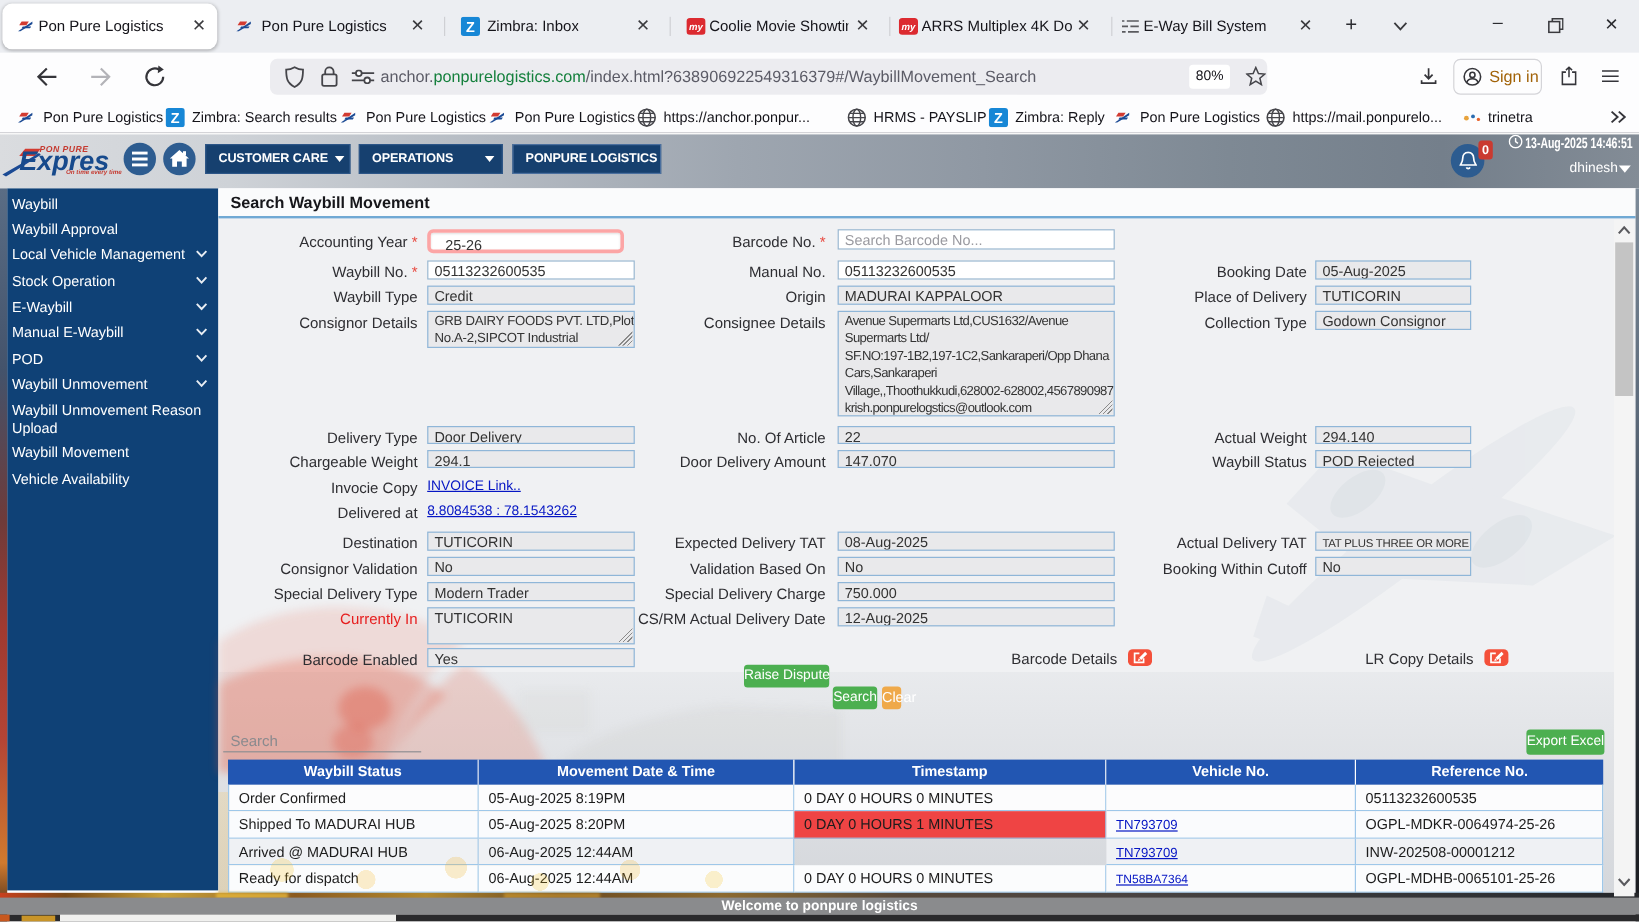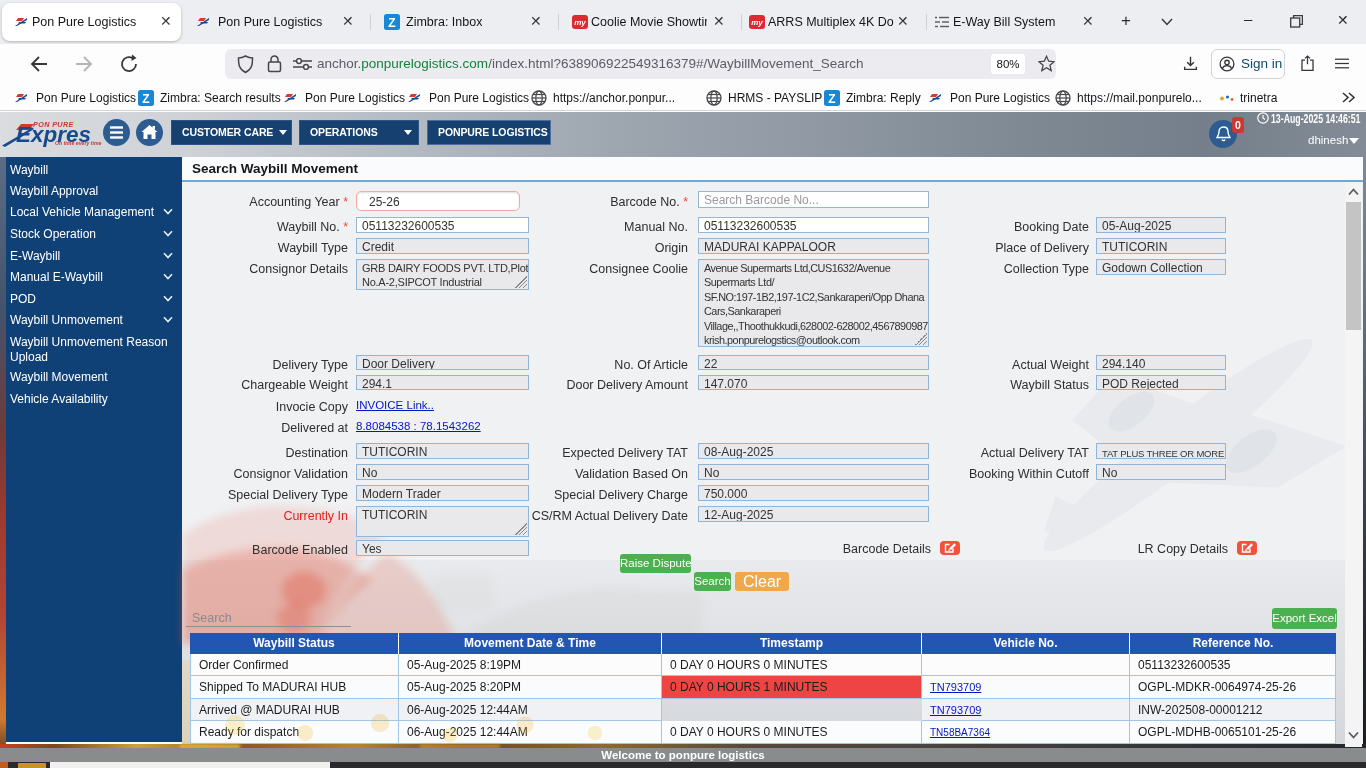--- a/index.html
+++ b/index.html
@@ -171,21 +171,21 @@
   <svg class="abs" style="left:1183px;top:56px;" width="15" height="15" viewBox="0 0 18 18">
       <path d="M9 1 L9 11 M5 7.5 L9 11.5 L13 7.5" stroke="#35353a" stroke-width="1.7" fill="none"></path>
       <path d="M2 13 L2 16 L16 16 L16 13" stroke="#35353a" stroke-width="1.7" fill="none"></path>
     </svg>
   <div class="abs" style="left:1211px;top:49px;width:74px;height:30px;border:1px solid #d4d4d8;border-radius:6px;"></div>
   <svg class="abs" style="left:1219px;top:56px;" width="16" height="16" viewBox="0 0 17 17">
       <circle cx="8.5" cy="8.5" r="7.3" stroke="#35353a" stroke-width="1.4" fill="none"></circle>
       <circle cx="8.5" cy="6.8" r="2.3" stroke="#35353a" stroke-width="1.4" fill="none"></circle>
       <path d="M3.5 13.5 C4.5 10.8 6.3 10.3 8.5 10.3 C10.7 10.3 12.5 10.8 13.5 13.5" stroke="#35353a" stroke-width="1.4" fill="none"></path>
     </svg>
-  <div class="abs" style="left:1241px;top:56px;font-size:13.5px;color:#0c4a6e;">Sign in</div>
+  <div class="abs" style="left:1241px;top:56px;font-size:13.5px;color:#a16207;">Sign in</div>
   <svg class="abs" style="left:1300px;top:55px;" width="15" height="17" viewBox="0 0 17 20">
       <path d="M5.5 6 L2 6 L2 18 L15 18 L15 6 L11.5 6" stroke="#35353a" stroke-width="1.5" fill="none"></path>
       <path d="M8.5 1 L8.5 11 M5.5 4 L8.5 1.2 L11.5 4" stroke="#35353a" stroke-width="1.5" fill="none"></path>
     </svg>
   <svg class="abs" style="left:1335px;top:57px;" width="14" height="13" viewBox="0 0 18 15">
       <g stroke="#35353a" stroke-width="1.6">
         <line x1="0" y1="2" x2="18" y2="2"></line>
         <line x1="0" y1="7.5" x2="18" y2="7.5"></line>
         <line x1="0" y1="13" x2="18" y2="13"></line>
       </g>
@@ -351,44 +351,44 @@
     <path d="M140 204 Q160 150 205 112 Q250 140 275 204 Z" fill="rgba(230,100,75,0.22)"></path>
     <ellipse cx="122" cy="150" rx="22" ry="18" fill="rgba(220,62,40,0.30)"></ellipse>
     <ellipse cx="112" cy="178" rx="17" ry="14" fill="rgba(220,62,40,0.26)"></ellipse>
     <path d="M275 204 Q320 160 420 148 L520 152 L520 204 Z" fill="rgba(185,180,174,0.12)"></path>
     <rect x="250" y="135" width="60" height="35" fill="rgba(200,195,188,0.12)"></rect>
   </svg>
   <div id="titlebar"></div>
   <div id="title">Search Waybill Movement</div>
 
   <div class="lbl" style="left:150px;top:195px;width:198px;">Accounting Year <span class="req">*</span></div>
-  <div class="wfld" style="left:356px;top:191px;width:164px;height:20px;border:1px solid #fca5a5;border-radius:5px;padding:3px 0 0 12px;box-shadow:inset 0 1px 2px rgba(0,0,0,0.12);">25-26</div>
+  <div class="wfld" style="left:356px;top:191px;width:164px;height:20px;border:3px solid #fca5a5;border-radius:5px;padding:3px 0 0 12px;box-shadow:inset 0 1px 2px rgba(0,0,0,0.12);">25-26</div>
   <div class="lbl" style="left:480px;top:195px;width:208px;">Barcode No. <span class="req">*</span></div>
   <div class="wfld" style="left:698px;top:191px;width:231px;height:17px;color:#9a9aa0;">Search Barcode No...</div>
 
   <div class="lbl" style="left:150px;top:220px;width:198px;">Waybill No. <span class="req">*</span></div>
   <div class="wfld" style="left:356px;top:217px;width:173px;height:16px;">05113232600535</div>
   <div class="lbl" style="left:480px;top:220px;width:208px;">Manual No.</div>
   <div class="wfld" style="left:698px;top:217px;width:231px;height:16px;">05113232600535</div>
   <div class="lbl" style="left:880px;top:220px;width:209px;">Booking Date</div>
   <div class="fld" style="left:1096px;top:217px;width:130px;height:16px;">05-Aug-2025</div>
 
   <div class="lbl" style="left:150px;top:241px;width:198px;">Waybill Type</div>
   <div class="fld" style="left:356px;top:238px;width:173px;height:16px;">Credit</div>
   <div class="lbl" style="left:480px;top:241px;width:208px;">Origin</div>
   <div class="fld" style="left:698px;top:238px;width:231px;height:16px;">MADURAI KAPPALOOR</div>
   <div class="lbl" style="left:880px;top:241px;width:209px;">Place of Delivery</div>
   <div class="fld" style="left:1096px;top:238px;width:130px;height:16px;">TUTICORIN</div>
 
   <div class="lbl" style="left:150px;top:262px;width:198px;">Consignor Details</div>
   <div class="ta" style="left:356px;top:259px;width:173px;height:31px;white-space:nowrap;font-size:11px;letter-spacing:-0.25px;">GRB DAIRY FOODS PVT. LTD,Plot<br>No.A-2,SIPCOT Industrial<div class="grip"></div></div>
-  <div class="lbl" style="left:480px;top:262px;width:208px;">Consignee Coolie</div>
+  <div class="lbl" style="left:480px;top:262px;width:208px;">Consignee Details</div>
   <div class="ta" style="left:698px;top:259px;width:231px;height:88px;white-space:nowrap;font-size:10.9px;letter-spacing:-0.5px;">Avenue Supermarts Ltd,CUS1632/Avenue<br>Supermarts Ltd/<br>SF.NO:197-1B2,197-1C2,Sankaraperi/Opp Dhana<br>Cars,Sankaraperi<br>Village,,Thoothukkudi,628002-628002,4567890987,<br>krish.ponpurelogstics@outlook.com<div class="grip"></div></div>
   <div class="lbl" style="left:880px;top:262px;width:209px;">Collection Type</div>
-  <div class="fld" style="left:1096px;top:259px;width:130px;height:16px;">Godown Collection</div>
+  <div class="fld" style="left:1096px;top:259px;width:130px;height:16px;">Godown Consignor</div>
 
   <div class="lbl" style="left:150px;top:358px;width:198px;">Delivery Type</div>
   <div class="fld" style="left:356px;top:355px;width:173px;height:15px;">Door Delivery</div>
   <div class="lbl" style="left:480px;top:358px;width:208px;">No. Of Article</div>
   <div class="fld" style="left:698px;top:355px;width:231px;height:15px;">22</div>
   <div class="lbl" style="left:880px;top:358px;width:209px;">Actual Weight</div>
   <div class="fld" style="left:1096px;top:355px;width:130px;height:15px;">294.140</div>
 
   <div class="lbl" style="left:150px;top:378px;width:198px;">Chargeable Weight</div>
   <div class="fld" style="left:356px;top:375px;width:173px;height:15px;">294.1</div>
@@ -437,21 +437,21 @@
         <path d="M8.2 9.9 L9 7.6 L10.6 9.2 Z" fill="#fff"></path>
       </svg></div>
   <div class="lbl" style="left:1058px;top:542px;width:170px;">LR Copy Details</div>
   <div class="redicon" style="left:1237px;top:541px;"><svg width="20" height="14" viewBox="0 0 20 14">
         <path d="M13 7.5 L13 11 L5.5 11 L5.5 3.5 L9.5 3.5" stroke="#fff" stroke-width="1.4" fill="none"></path>
         <path d="M9.3 7.2 L14.3 2.2 L16 3.9 L11 8.9 Z" fill="#fff"></path>
         <path d="M8.2 9.9 L9 7.6 L10.6 9.2 Z" fill="#fff"></path>
       </svg></div>
 
   <div class="gbtn" style="left:694px;top:572px;width:37px;height:19px;line-height:19px;font-size:11.5px;">Search</div>
-  <div class="obtn" style="left:735px;top:572px;width:54px;height:19px;line-height:19px;font-size:16px;">Clear</div>
+  <div class="obtn" style="left:735px;top:572px;width:16px;height:19px;line-height:19px;font-size:12px;">Clear</div>
 
   <div class="abs" style="left:192px;top:611px;font-size:12.5px;color:#8a8a8e;">Search</div>
   <div class="abs" style="left:186px;top:626px;width:165px;height:1px;background:#8e8e92;"></div>
   <div class="gbtn" style="left:1272px;top:608px;width:65px;height:21px;line-height:21px;font-size:11.5px;white-space:nowrap;">Export Excel</div>
 
   <div class="th" style="left:190px;top:633px;width:209px;">Waybill Status</div>
   <div class="th" style="left:662px;top:633px;width:260px;">Timestamp</div>
   <div class="th" style="left:399px;top:633px;width:263px;">Movement Date &amp; Time</div>
   <div class="th" style="left:922px;top:633px;width:208px;">Vehicle No.</div>
   <div class="th" style="left:1130px;top:633px;width:206px;border-right:none;">Reference No.</div>

